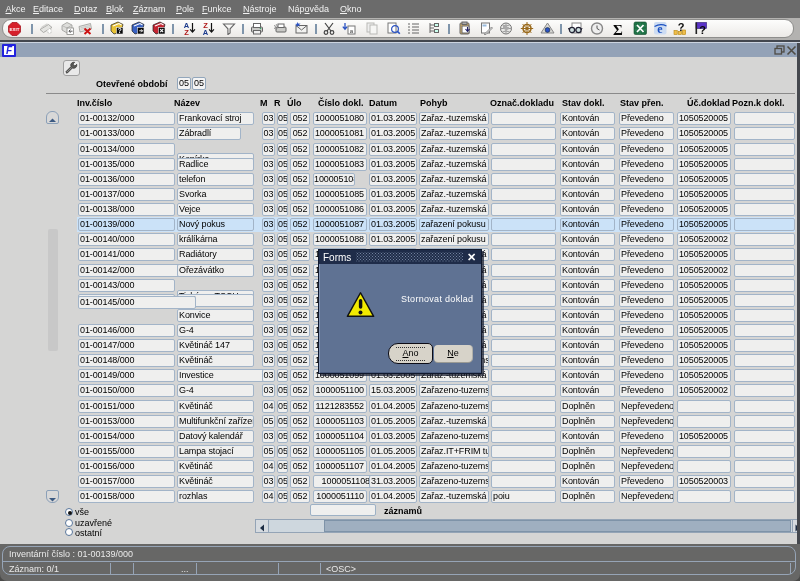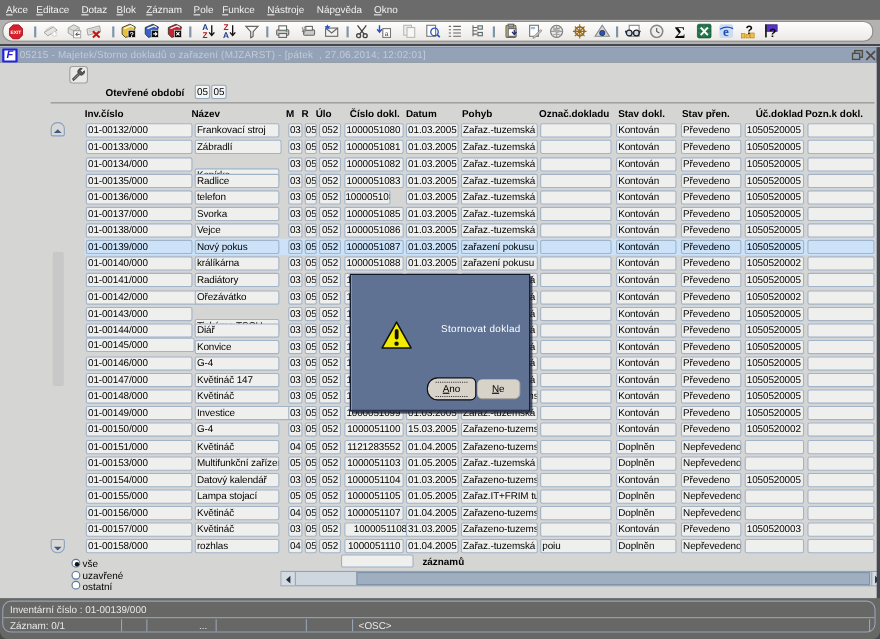--- a/index.html
+++ b/index.html
@@ -257,21 +257,20 @@
 <div class="ic" style="left:694px;top:3px;width:14px;height:15px"><svg width="14" height="15" viewBox="0 0 14 15">
           <rect x="2" y="1.5" width="10.5" height="6" fill="#5a32c8" stroke="#2a1870" stroke-width=".6"></rect>
           <rect x="1.5" y="1.5" width="1.6" height="11.5" fill="#222"></rect>
           <text x="8.5" y="12.5" font-size="11" font-weight="bold" fill="#0a0a0a" text-anchor="middle" font-family="Liberation Sans">?</text>
         </svg></div>
  </div>
  <div id="tline"></div>
  <div id="tline2"></div>
  <div id="titlebar">
   <div id="ticon">F</div>
-  <div id="ttext">05215 - Majetek/Storno dokladů o zařazení (MJZARST) - [pátek&nbsp; , 27.06.2014; 12:02:01]</div>
   <svg class="abs" style="left:774px;top:2px" width="11" height="10" viewBox="0 0 11 10">
         <rect x="3" y="1" width="7" height="6" fill="none" stroke="#4f4c45" stroke-width="1.3"></rect>
         <rect x="1" y="3.5" width="6.5" height="5.5" fill="#93a2b7" stroke="#4f4c45" stroke-width="1.3"></rect>
       </svg>
   <svg class="abs" style="left:786px;top:2px" width="11" height="11" viewBox="0 0 11 11">
         <path d="M1.5 1.5 L9.5 9.5 M9.5 1.5 L1.5 9.5" stroke="#4f4c45" stroke-width="1.6"></path>
       </svg>
  </div>
  <div id="content">
   <div id="wrench"><svg width="15" height="14" viewBox="0 0 15 14">
@@ -305,21 +304,21 @@
 <div class="f ac" style="left:290px;top:112px;width:20px">052</div>
 <div class="f ar" style="left:313px;top:112px;width:54px">1000051080</div>
 <div class="f" style="left:369px;top:112px;width:48px">01.03.2005 0</div>
 <div class="f" style="left:419px;top:112px;width:70px">Zařaz.-tuzemská</div>
 <div class="f" style="left:491px;top:112px;width:65px"></div>
 <div class="f" style="left:560px;top:112px;width:55px">Kontován</div>
 <div class="f" style="left:619px;top:112px;width:55px">Převedeno</div>
 <div class="f ar" style="left:677px;top:112px;width:54px">1050520005</div>
 <div class="f" style="left:734px;top:112px;width:61px"></div>
 <div class="f" style="left:78px;top:127px;width:97px">01-00133/000</div>
-<div class="f" style="left:177px;top:127px;width:79px">Zábradlí</div>
+<div class="f" style="left:177px;top:127px;width:64px">Zábradlí</div>
 <div class="f ac" style="left:262px;top:127px;width:13px">03</div>
 <div class="f ac" style="left:277px;top:127px;width:11px">05</div>
 <div class="f ac" style="left:290px;top:127px;width:20px">052</div>
 <div class="f ar" style="left:313px;top:127px;width:54px">1000051081</div>
 <div class="f" style="left:369px;top:127px;width:48px">01.03.2005 0</div>
 <div class="f" style="left:419px;top:127px;width:70px">Zařaz.-tuzemská</div>
 <div class="f" style="left:491px;top:127px;width:65px"></div>
 <div class="f" style="left:560px;top:127px;width:55px">Kontován</div>
 <div class="f" style="left:619px;top:127px;width:55px">Převedeno</div>
 <div class="f ar" style="left:677px;top:127px;width:54px">1050520005</div>
@@ -460,21 +459,21 @@
 <div class="f ac" style="left:277px;top:294px;width:11px">05</div>
 <div class="f ac" style="left:290px;top:294px;width:20px">052</div>
 <div class="f ar" style="left:313px;top:294px;width:54px">1000051092</div>
 <div class="f" style="left:369px;top:294px;width:48px">01.03.2005 0</div>
 <div class="f" style="left:419px;top:294px;width:70px">Zařaz.-tuzemská</div>
 <div class="f" style="left:491px;top:294px;width:65px"></div>
 <div class="f" style="left:560px;top:294px;width:55px">Kontován</div>
 <div class="f" style="left:619px;top:294px;width:55px">Převedeno</div>
 <div class="f ar" style="left:677px;top:294px;width:54px">1050520005</div>
 <div class="f" style="left:734px;top:294px;width:61px"></div>
-<div class="f" style="left:78px;top:307px;width:99px">01-00145/000</div>
+<div class="f" style="left:78px;top:296px;width:118px">01-00145/000</div>
 <div class="f" style="left:177px;top:309px;width:77px">Konvice</div>
 <div class="f ac" style="left:262px;top:309px;width:13px">03</div>
 <div class="f ac" style="left:277px;top:309px;width:11px">05</div>
 <div class="f ac" style="left:290px;top:309px;width:20px">052</div>
 <div class="f ar" style="left:313px;top:309px;width:54px">1000051093</div>
 <div class="f" style="left:369px;top:309px;width:48px">01.03.2005 0</div>
 <div class="f" style="left:419px;top:309px;width:70px">Zařaz.-tuzemská</div>
 <div class="f" style="left:491px;top:309px;width:65px"></div>
 <div class="f" style="left:560px;top:309px;width:55px">Kontován</div>
 <div class="f" style="left:619px;top:309px;width:55px">Převedeno</div>
@@ -675,20 +674,25 @@
 <div class="sdiv" style="left:196px"></div>
 <div class="sdiv" style="left:278px"></div>
 <div class="sdiv" style="left:320px"></div>
 <div class="sdiv" style="left:790px"></div>
   <div id="sdots">...</div>
   <div id="sosc">&lt;OSC&gt;</div>
 
  </div>
  <div id="rframe"></div>
  <div id="dlg">
+  <div id="dlgtitle">
+        <div id="dlgname">Forms</div>
+        <div id="dlghatch"></div>
+        <div id="dlgx">✕</div>
+      </div>
   <svg style="position:absolute;left:27px;top:41px" width="29" height="28" viewBox="0 0 32 30">
    <path d="M16 1.5 L30.5 27.5 L1.5 27.5 Z" fill="#f2ea00" stroke="#111" stroke-width="1.6" stroke-linejoin="round"></path>
    <rect x="14.2" y="8.5" width="3.8" height="10.5" rx="1.9" fill="#111"></rect>
    <circle cx="16" cy="23.2" r="2.2" fill="#111"></circle>
   </svg>
   <div id="dlgtext">Stornovat doklad</div>
   <div id="anobtn"><u>A</u>no</div>
   <div id="nebtn"><u>N</u>e</div>
  </div>
 </div>

